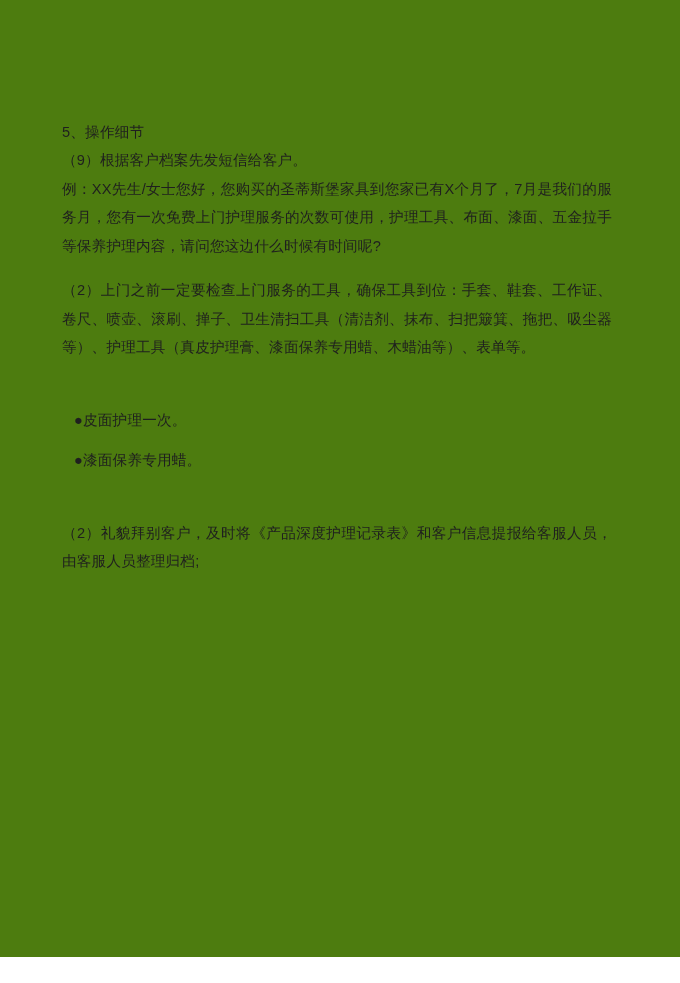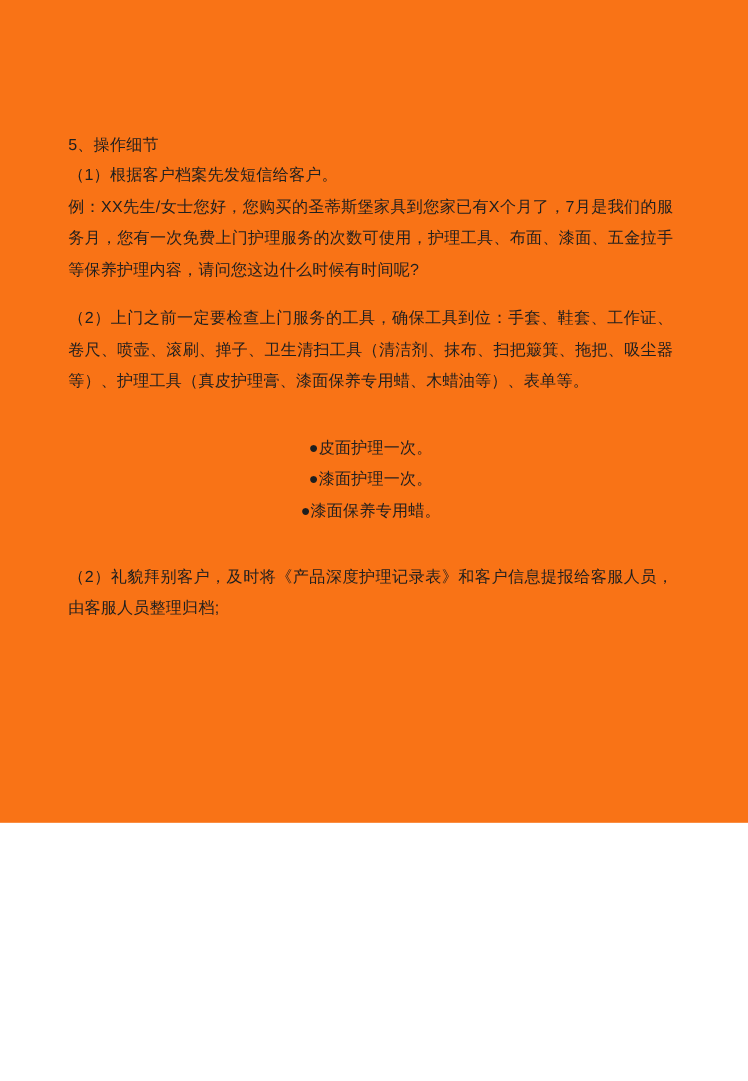--- a/index.html
+++ b/index.html
@@ -10,22 +10,22 @@
   body {
     width: 680px;
     height: 983px;
     font-family: "Liberation Sans", sans-serif;
     color: #1a1a1a;
     -webkit-font-smoothing: antialiased;
   }
   .page {
     position: relative;
     width: 680px;
-    height: 748px;
-    background: #f97316;
+    height: 957px;
+    background: #4d7c0f;
     box-sizing: border-box;
     padding: 118px 68px 0 62px;
   }
   .doc-body {
     font-size: 14.6px;
     line-height: 1.95;
     color: #1f1f1f;
     letter-spacing: 0.2px;
   }
   .block {
@@ -33,53 +33,51 @@
   }
   .para {
     text-align: justify;
     text-justify: inter-ideograph;
     margin: 0;
   }
   .indent {
     text-indent: 0;
   }
   .bullet-line {
-    margin: 0;
+    margin: 12px;
     white-space: nowrap;
-    text-align: center;
   }
   .heading {
     margin: 0;
   }
   .spacer-md { height: 16px; }
 </style>
 </head>
 <body>
 
 <div class="page">
   <div class="doc-body">
 
     <p class="para heading block">5、操作细节</p>
 
-    <p class="para block indent">（1）根据客户档案先发短信给客户。</p>
+    <p class="para block indent">（9）根据客户档案先发短信给客户。</p>
 
     <p class="para block">例：XX先生/女士您好，您购买的圣蒂斯堡家具到您家已有X个月了，7月是我们的服务月，您有一次免费上门护理服务的次数可使用，护理工具、布面、漆面、五金拉手等保养护理内容，请问您这边什么时候有时间呢?</p>
 
     <div class="spacer-md"></div>
 
     <p class="para block indent">（2）上门之前一定要检查上门服务的工具，确保工具到位：手套、鞋套、工作证、卷尺、喷壶、滚刷、掸子、卫生清扫工具（清洁剂、抹布、扫把簸箕、拖把、吸尘器等）、护理工具（真皮护理膏、漆面保养专用蜡、木蜡油等）、表单等。</p>
 
     <div class="spacer-md"></div>
 
 
     <div class="spacer-md"></div>
 
 
     <p class="bullet-line">●皮面护理一次。</p>
-    <p class="bullet-line">●漆面护理一次。</p>
     <p class="bullet-line">●漆面保养专用蜡。</p>
 
     <div class="spacer-md"></div>
 
 
     <div class="spacer-md"></div>
 
     <p class="para block indent">（2）礼貌拜别客户，及时将《产品深度护理记录表》和客户信息提报给客服人员，由客服人员整理归档;</p>
 
     <div class="spacer-md"></div>

